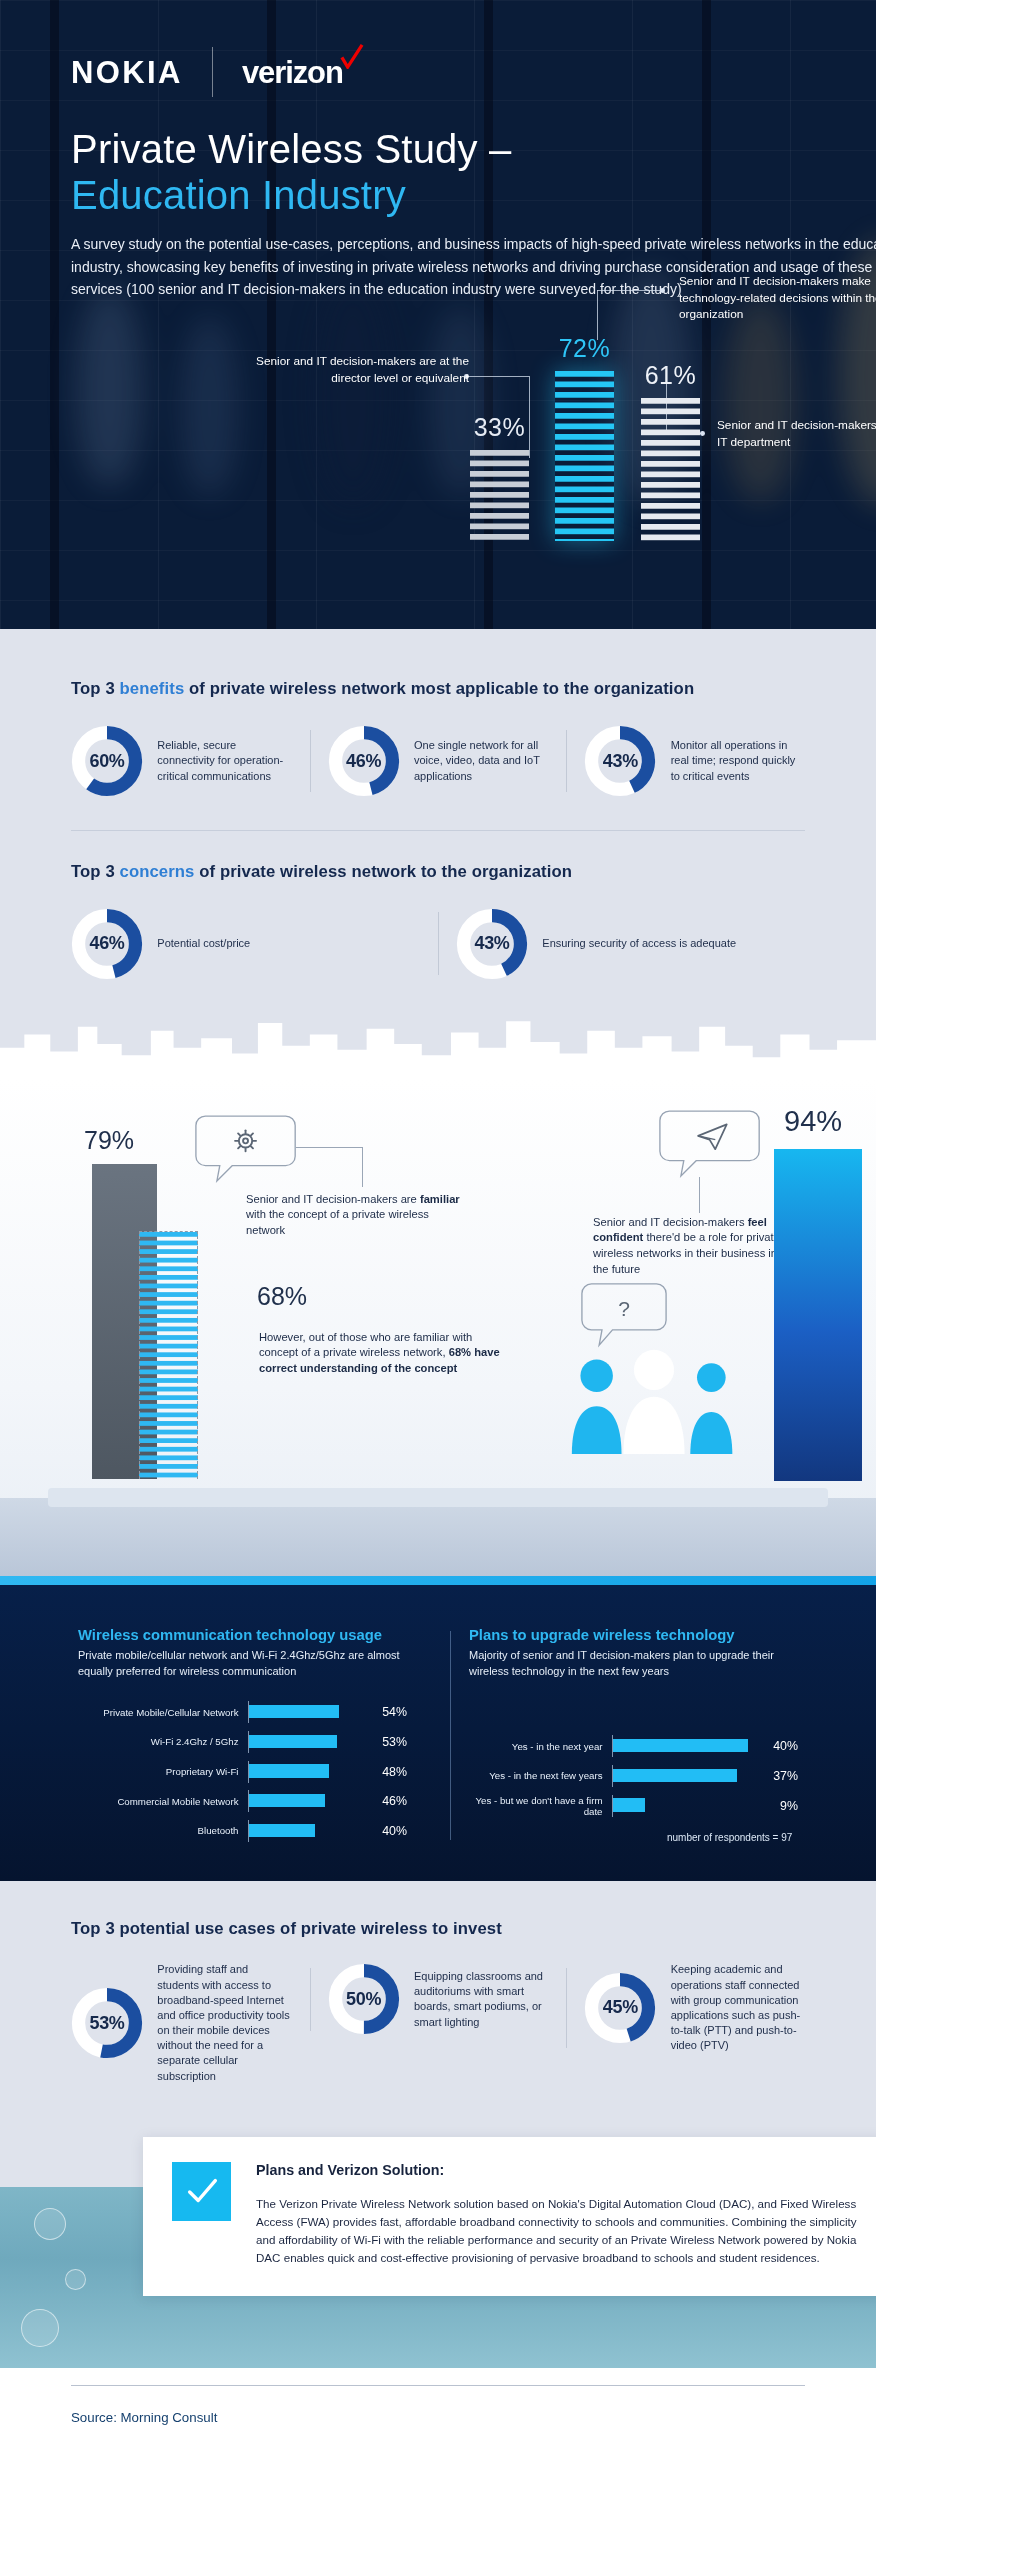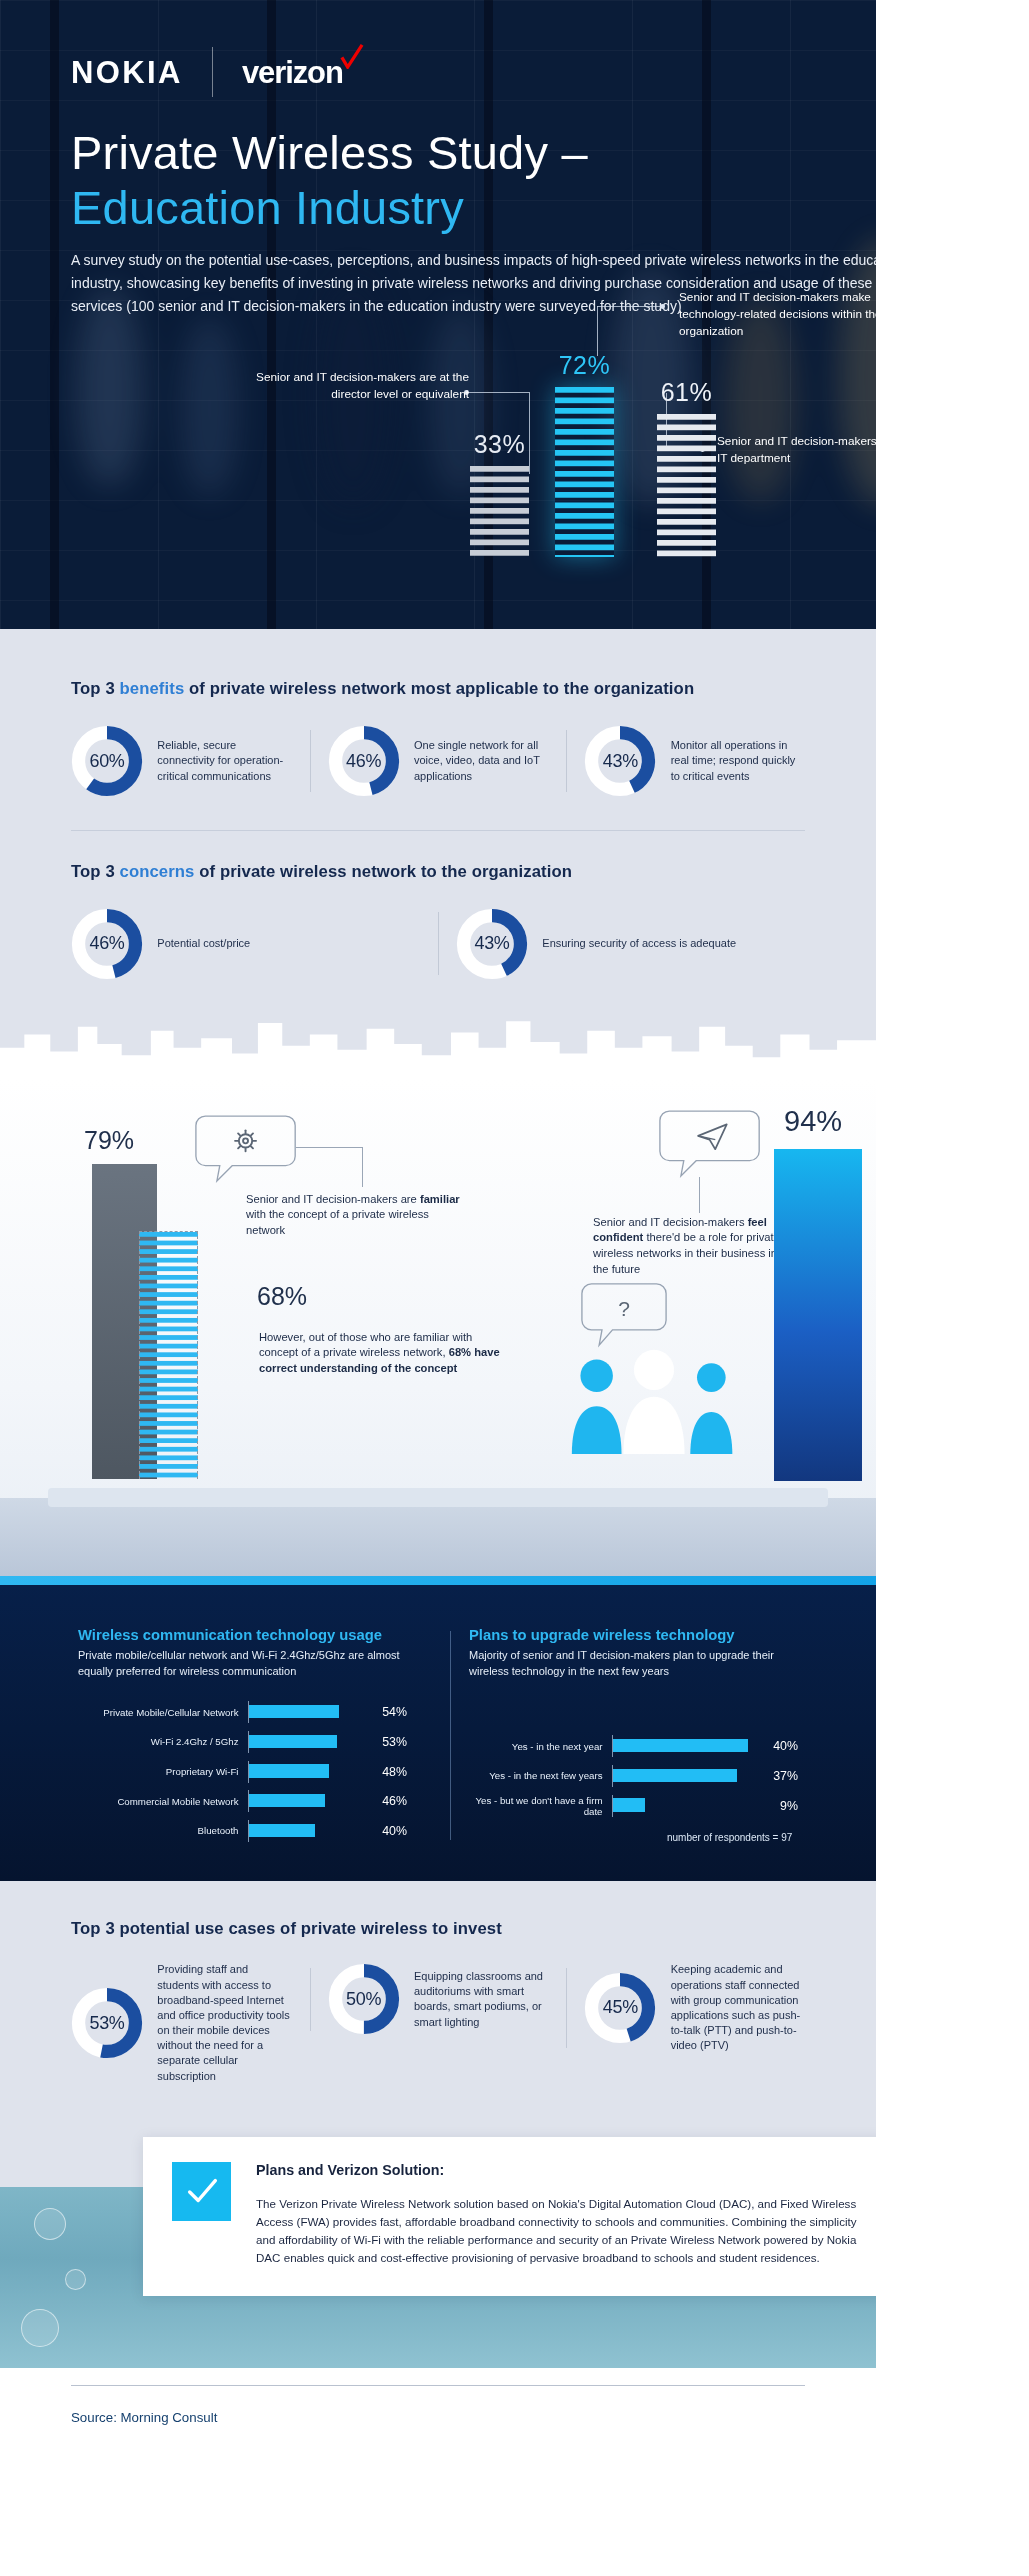--- a/index.html
+++ b/index.html
@@ -48,21 +48,21 @@
     position: relative; color: #fff; font-weight: 700; font-size: 31px;
     letter-spacing: -1.1px; line-height: 1; padding-right: 3.8px;
   }
   .verizon-check {
     position: absolute; right: -17px; top: -12.4px;
     width: 25px; height: 25px;
   }
 
   .hero-title {
     margin-top: 32px;
-    font-size: 47px; font-weight: 300; color: #ffffff; line-height: 1.16;
+    font-size: 40px; font-weight: 300; color: #ffffff; line-height: 1.16;
     letter-spacing: 0.2px;
   }
   .hero-title .hl { color: #2fb8f2; display: block; }
   .hero-para {
     margin-top: 14.3px;
     width: 848px;
     font-size: 14px; line-height: 1.62; color: #e9eef6; font-weight: 400;
   }
 
   
@@ -98,21 +98,21 @@
   .sec-head .accent { color: #2f7fd4; }
   .donut-row { display: flex; padding: 0 53px; margin-top: 25px; }
   .donut-cell { flex: 1; display: flex; align-items: center; gap: 13.3px; padding: 0 17px; position: relative; }
   .donut-cell + .donut-cell::before {
     content: ""; position: absolute; left: 0; top: 5.7px; bottom: 5.7px; width: 1px; background: #c2c9d6;
   }
   .donut { position: relative; width: 74px; height: 74px; flex: 0 0 74px; }
   .donut svg { transform: rotate(-90deg); display: block; }
   .donut-label {
     position: absolute; inset: 0; display: flex; align-items: center; justify-content: center;
-    font-size: 18px; color: #16294c; font-weight: 400; letter-spacing: -0.3px;
+    font-size: 18px; color: #16294c; font-weight: 700; letter-spacing: -0.3px;
   }
   .donut-desc { font-size: 11px; line-height: 1.38; color: #1d2c49; }
   .hr-soft { height: 1px; background: #c7cedb; margin: 32px 71px 0 71px; }
 
   
   .skyline { position: relative; height: 74px; margin-top: 25px; }
   .skyline svg { display: block; width: 100%; height: 74px; }
 
   
   .mid {
@@ -260,21 +260,21 @@
         <div class="hero-anno" style="left:646px; top:112px; width:229px;">Senior and IT decision-makers work in the IT department</div>
 
         <div class="hbar-wrap" style="left:399px;">
           <div class="hbar-val" style="color:#e7ecf4;">33%</div>
           <div class="hbar gray" style="height:91px;"></div>
         </div>
         <div class="hbar-wrap" style="left:484px;">
           <div class="hbar-val" style="color:#2fc6f7;">72%</div>
           <div class="hbar cyan" style="height:170px;"></div>
         </div>
-        <div class="hbar-wrap" style="left:570px;margin-left:16px;">
+        <div class="hbar-wrap" style="left:570px;">
           <div class="hbar-val" style="color:#eef2f8;">61%</div>
           <div class="hbar white" style="height:143px;"></div>
         </div>
       </div>
     </div>
   </section>
 
   <section class="light">
 
     <div class="sec-head">

